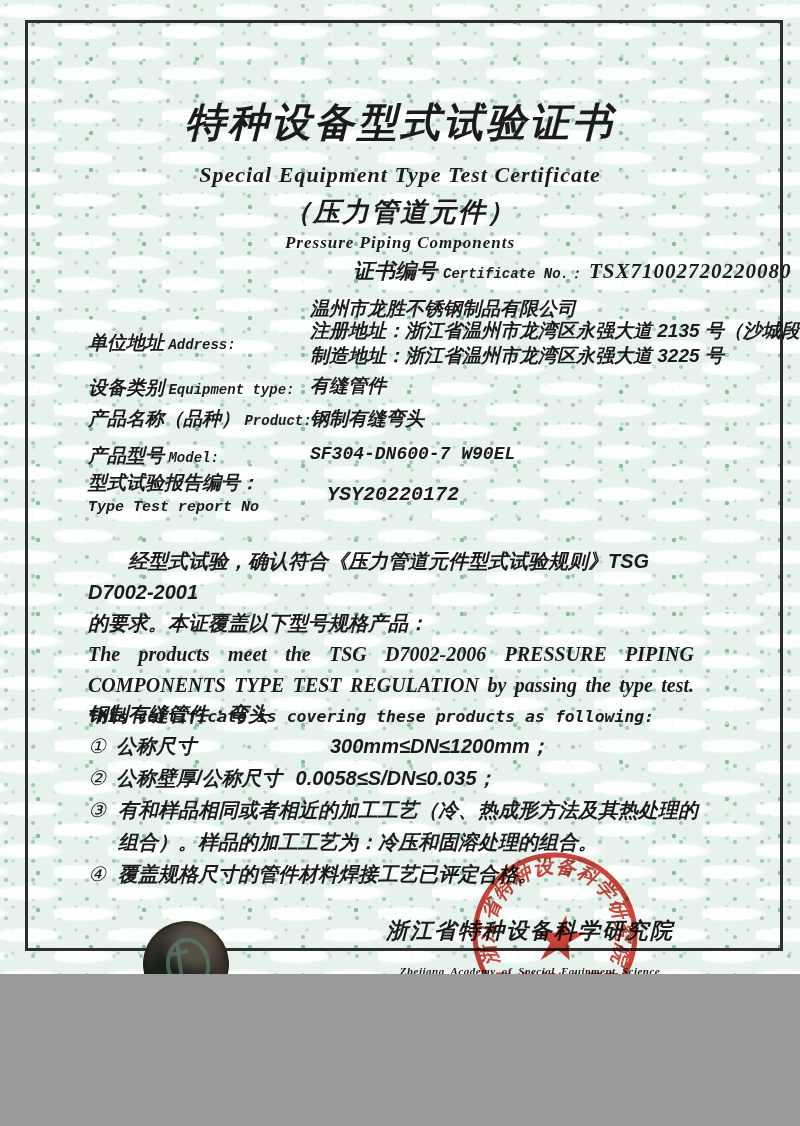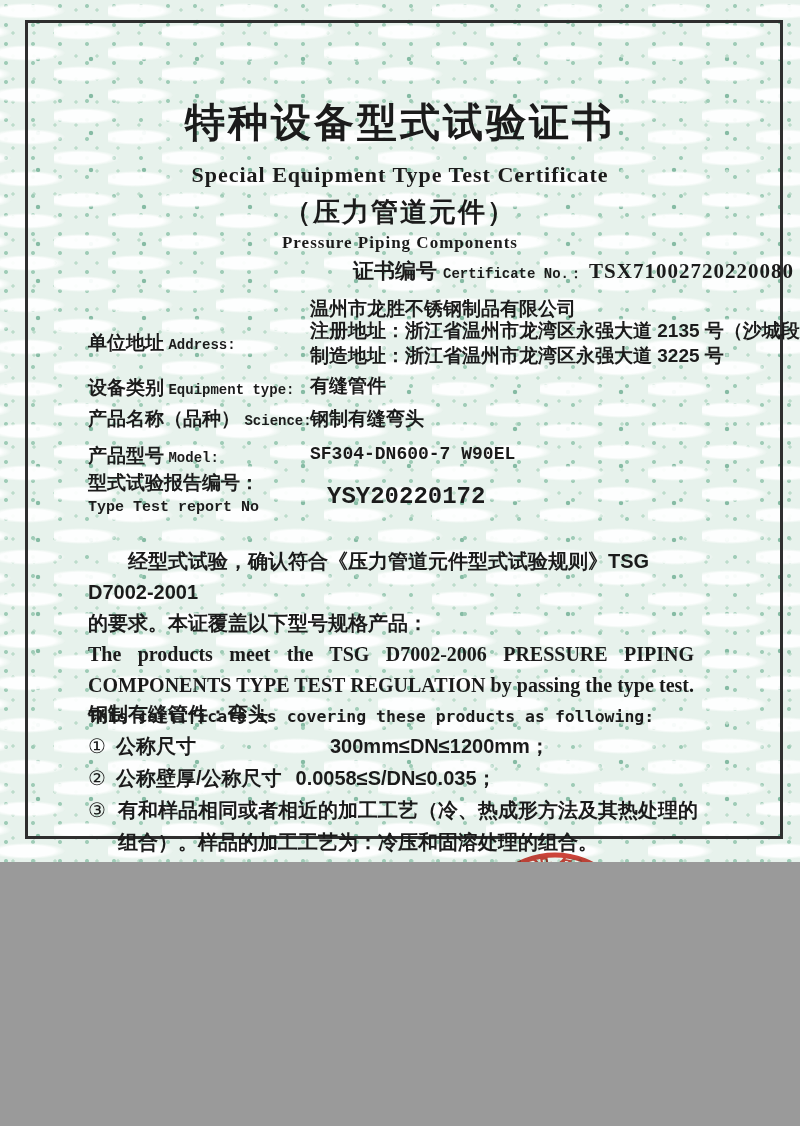--- a/index.html
+++ b/index.html
@@ -1,28 +1,29 @@
 <!DOCTYPE html>
 <html><head>
 <meta charset="utf-8">
 <style>
   html,body { margin:0; padding:0; background:#9a9a9a; }
   #page {
-    position:relative; width:800px; height:862px; overflow:hidden;
+    position:relative; width:800px; height:974px; overflow:hidden;
     background-color:#e7f2ec;
     background-image:
       radial-gradient(48px 10px at 27px 11px, rgba(255,255,255,0.93) 58%, rgba(255,255,255,0) 80%),
       radial-gradient(48px 10px at 27px 11px, rgba(255,255,255,0.93) 58%, rgba(255,255,255,0) 80%),
       radial-gradient(circle at 6px 6px, #9ecbb6 1.5px, rgba(0,0,0,0) 2.4px),
       radial-gradient(circle at 4px 4px, #bcdccb 1.3px, rgba(0,0,0,0) 2.1px),
       radial-gradient(circle at 8px 8px, #86bba4 1.8px, rgba(0,0,0,0) 2.6px);
     background-size: 108px 42px, 108px 42px, 27px 19px, 21px 23px, 53px 37px;
     background-position: 0 0, 54px 21px, 0 0, 9px 6px, 30px 14px;
     font-family:"Liberation Sans", sans-serif;
     color:#1b1b1b;
+    font-style:italic;
   }
   .abs { position:absolute; }
   #frame {
     position:absolute; left:25px; top:20px; right:17px; bottom:23px;
     border:3px solid #2e2e2e; pointer-events:none;
   }
   .center { left:0; right:0; text-align:center; }
   .cn-title { font-size:40px; font-weight:bold; letter-spacing:3px; }
   .en-title { font-family:"Liberation Serif", serif; font-size:22px; font-weight:600; letter-spacing:1px; }
   .cn-sub { font-size:27px; font-weight:bold; letter-spacing:2px; }
@@ -92,37 +93,37 @@
   <div class="abs fvalue" style="top:343px;">制造地址：浙江省温州市龙湾区永强大道 3225 号</div>
 
   <div class="abs flabel" style="top:375px;">
     <span class="cn">设备类别</span>
     <span class="en">Equipment type:</span>
   </div>
   <div class="abs fvalue" style="top:373px;">有缝管件</div>
 
   <div class="abs flabel" style="top:406px;">
     <span class="cn">产品名称（品种）</span>
-    <span class="en">Science:</span>
+    <span class="en">Product:</span>
   </div>
   <div class="abs fvalue" style="top:406px;">钢制有缝弯头</div>
 
   <div class="abs flabel" style="top:443px;">
     <span class="cn">产品型号</span>
     <span class="en">Model:</span>
   </div>
   <div class="abs fvalue mono" style="top:444px;">SF304-DN600-7 W90EL</div>
 
   <div class="abs flabel" style="top:470px;">
     <span class="cn">型式试验报告编号：</span>
   </div>
   <div class="abs flabel" style="top:497px;">
     <span class="en" style="font-size:15px;">Type Test report No</span>
   </div>
-  <div class="abs fvalue mono" style="left:327px; top:483px; font-size:24px;">YSY20220172</div>
+  <div class="abs fvalue mono" style="left:327px; top:483px; font-size:20px;">YSY20220172</div>
 
   <div class="abs stmt" style="top:546px;">
     <div class="cnline indent">经型式试验，确认符合《压力管道元件型式试验规则》TSG D7002-2001</div>
     <div class="cnline">的要求。本证覆盖以下型号规格产品：</div>
     <div class="enbold">The products meet the TSG D7002-2006 PRESSURE PIPING</div>
     <div class="enbold">COMPONENTS TYPE TEST REGULATION by passing the type test.</div>
     <div class="enmono">This certificate is covering these products as following:</div>
   </div>
 
   <div class="abs plist" style="top:698px;">

